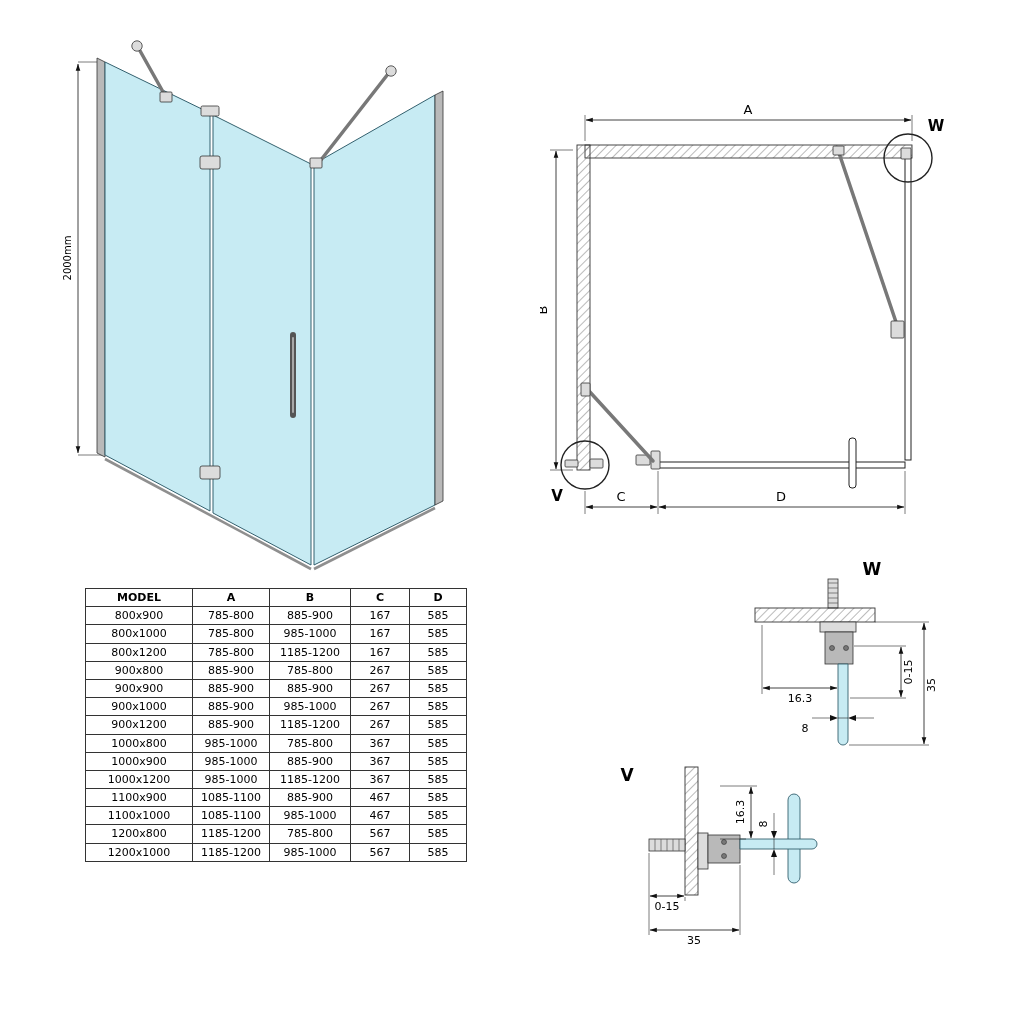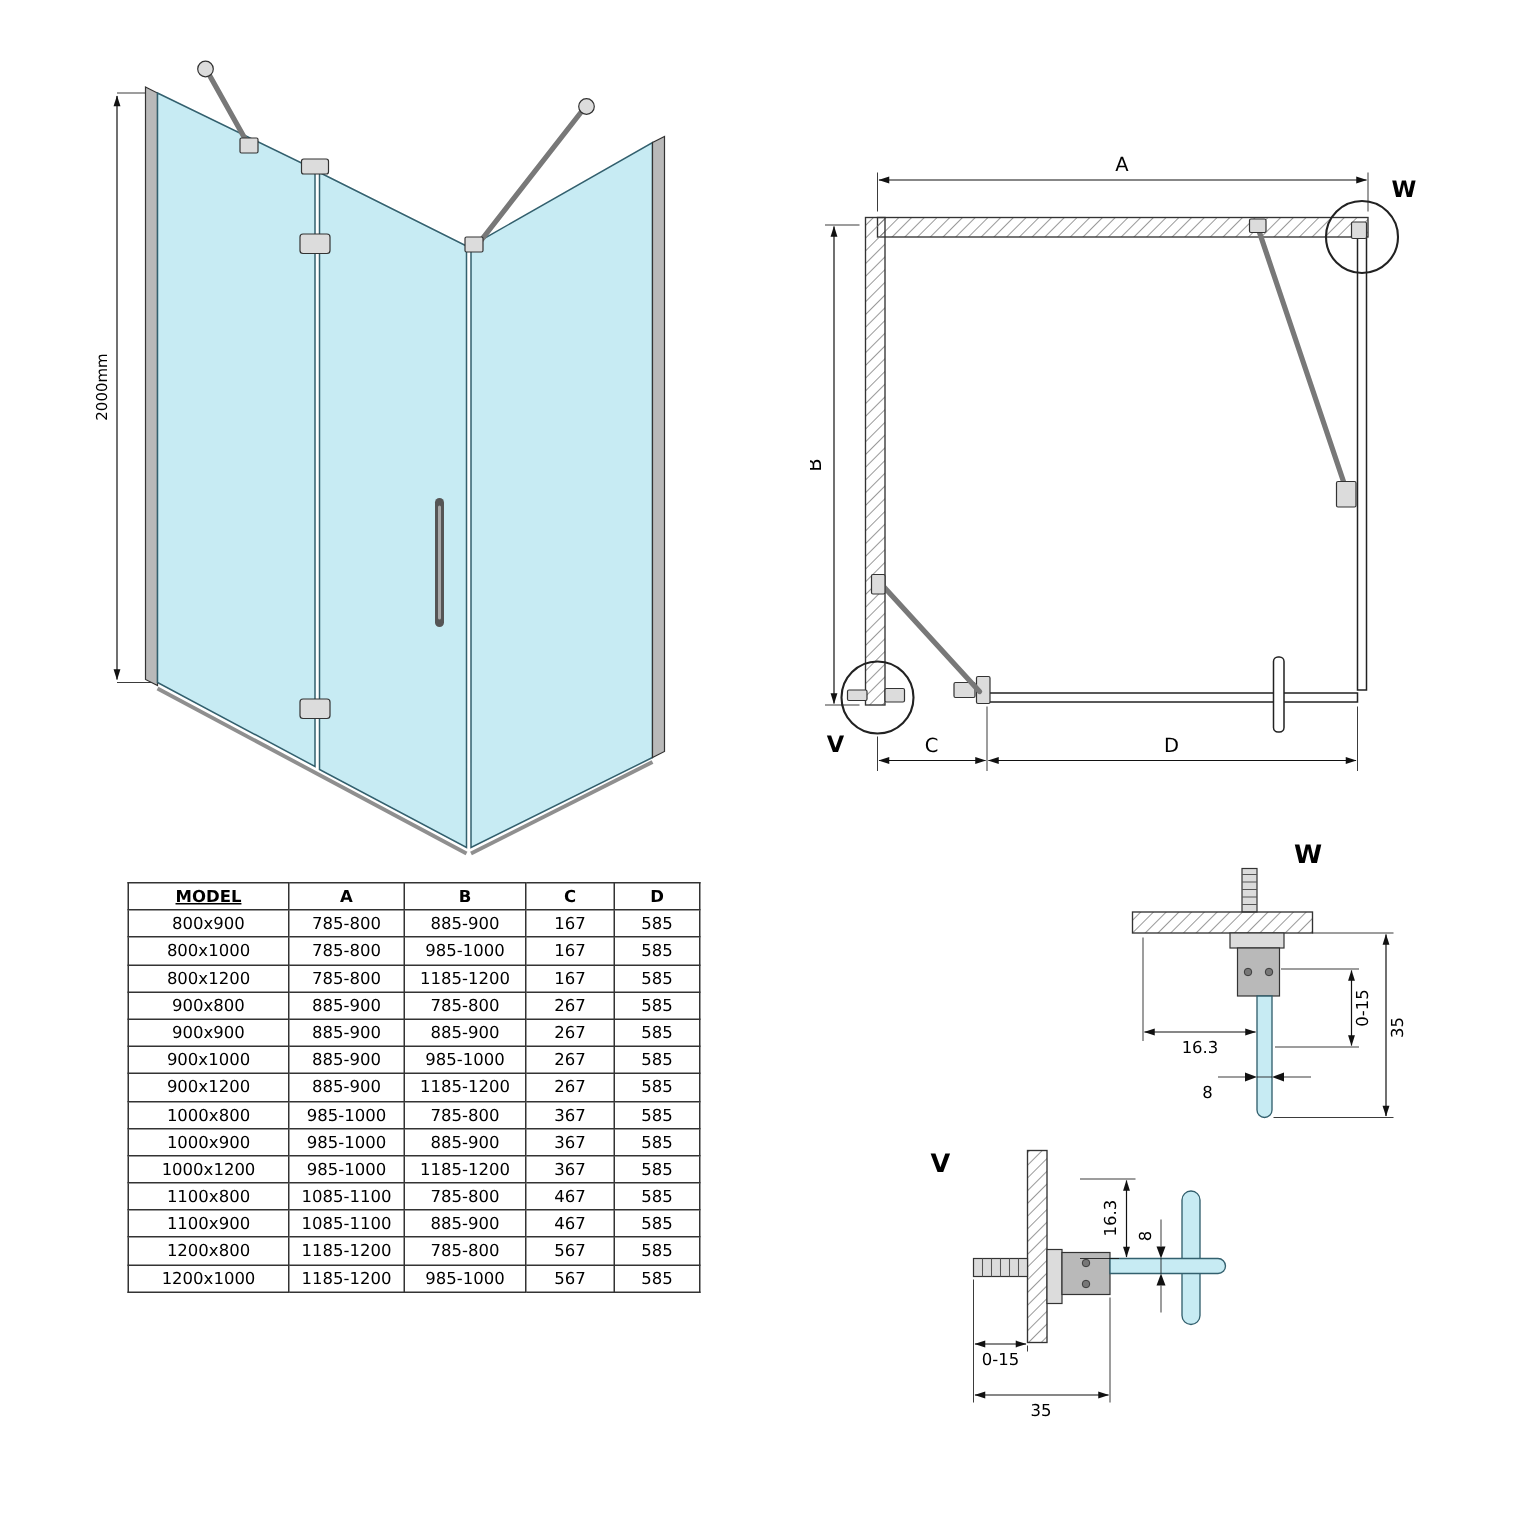--- a/index.html
+++ b/index.html
@@ -26,21 +26,21 @@
   text.dtitle { font-size:17px; font-weight:bold; fill:#000; }
   .circle-callout { fill:none; stroke:#222; stroke-width:1.4; }
 
   
   #spec-table { border-collapse:collapse; table-layout:fixed; width:362px; background:#fff; }
   #spec-table th, #spec-table td {
     border:1px solid #333; text-align:center; font-size:11px;
     line-height:1.2; padding:2px 2px; white-space:nowrap; overflow:hidden;
   }
   #spec-table th { font-weight:bold; }
-  #spec-table th:nth-child(1) { width:102px;text-decoration:underline; }
+  #spec-table th:nth-child(1) { width:102px; }
   #spec-table th:nth-child(2) { width:72px; }
   #spec-table th:nth-child(3) { width:76px; }
   #spec-table th:nth-child(4) { width:54px; }
   #spec-table th:nth-child(5) { width:52px; }
 </style>
 </head>
 <body>
 
 <div style="width:1024px;height:1024px;position:relative;">
 
@@ -353,30 +353,30 @@
             <td>585</td>
           </tr>
           <tr>
             <td>1000x1200</td>
             <td>985-1000</td>
             <td>1185-1200</td>
             <td>367</td>
             <td>585</td>
           </tr>
           <tr>
-            <td>1100x800</td>
-            <td>1085-1100</td>
-            <td>785-800</td>
-            <td>467</td>
-            <td>585</td>
-          </tr>
-          <tr>
             <td>1100x900</td>
             <td>1085-1100</td>
             <td>885-900</td>
+            <td>467</td>
+            <td>585</td>
+          </tr>
+          <tr>
+            <td>1100x1000</td>
+            <td>1085-1100</td>
+            <td>985-1000</td>
             <td>467</td>
             <td>585</td>
           </tr>
           <tr>
             <td>1200x800</td>
             <td>1185-1200</td>
             <td>785-800</td>
             <td>567</td>
             <td>585</td>
           </tr>

